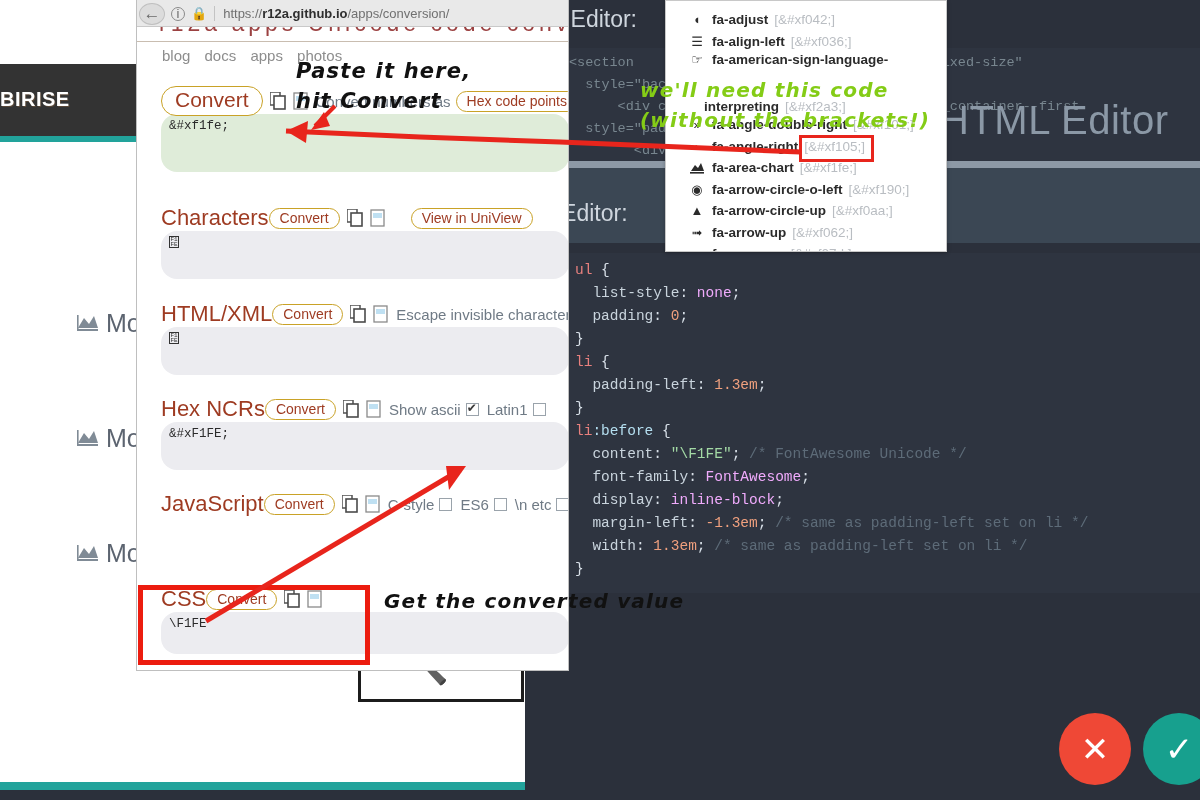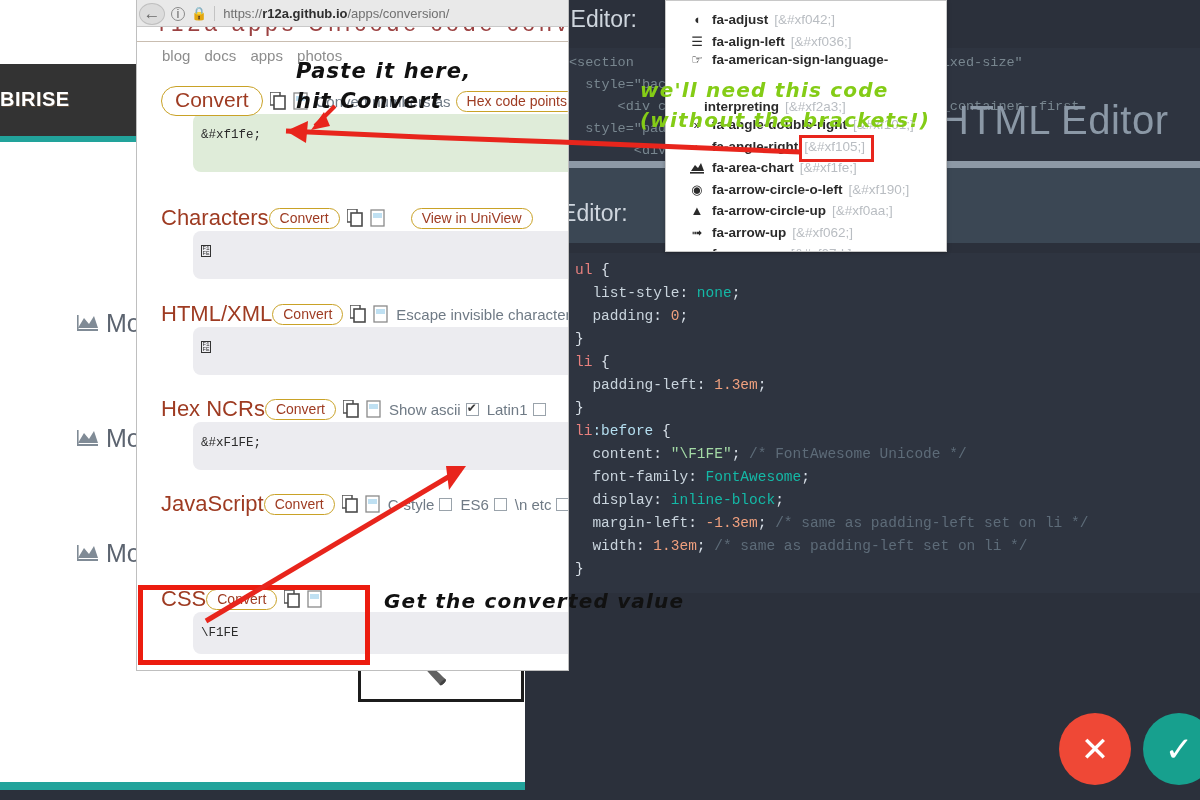--- a/index.html
+++ b/index.html
@@ -95,21 +95,21 @@
 
   #css-code-pane {
     position:absolute; left:565px; top:253px; width:635px; height:340px;
     background:#2e3440; overflow:hidden;
     font-family:"Liberation Mono", monospace; font-size:14.5px; line-height:23px;
     padding:6px 0 0 10px; white-space:pre;
   }
   .c-sel   { color:#e8807e; }
   .c-pseudo{ color:#b5dff0; }
   .c-prop  { color:#c9d4dd; }
-  .c-val   { color:#14b8a6; }
+  .c-val   { color:#f0abfc; }
   .c-num   { color:#f0a07e; }
   .c-str   { color:#a3d9a5; }
   .c-com   { color:#5d6b78; }
   .c-punc  { color:#d8e0e8; }
 
   
   #browser-window {
     position:absolute; left:137px; top:0; width:431px; height:670px;
     background:#ffffff;
     box-shadow:0 0 0 1px #bfbfbf;
@@ -171,23 +171,23 @@
   .opt-label { font-size:15px; color:#6f7a85; margin-right:5px; white-space:nowrap; }
   .cbox {
     width:13px; height:13px; border:1px solid #9aa3ab; background:#fff;
     margin-right:8px; position:relative; flex:0 0 auto;
   }
   .cbox.checked::after {
     content:"✔"; position:absolute; left:0px; top:-3px;
     font-size:12px; color:#3a3a3a;
   }
   .conv-box {
-    width:408px; background:#ececf0; border-radius:8px;
+    width:408px; background:#ececf0; border-radius:16px;
     font-family:"Liberation Mono", monospace; font-size:12.5px;
-    color:#2b2b2b; padding:14px 8px; overflow:hidden;margin-left:32px;
+    color:#2b2b2b; padding:5px 8px; overflow:hidden;
   }
   .conv-box.green { background:#dfecd9; }
   .conv-box.h58 { height:58px; }
   .conv-box.h48 { height:48px; }
   .conv-box.h42 { height:42px; }
   .tofu {
     display:inline-block; width:10px; height:12px;
     border:1px solid #333; font-size:6px; line-height:5px;
     text-align:center; color:#333; overflow:hidden;
     font-family:"Liberation Mono", monospace;

